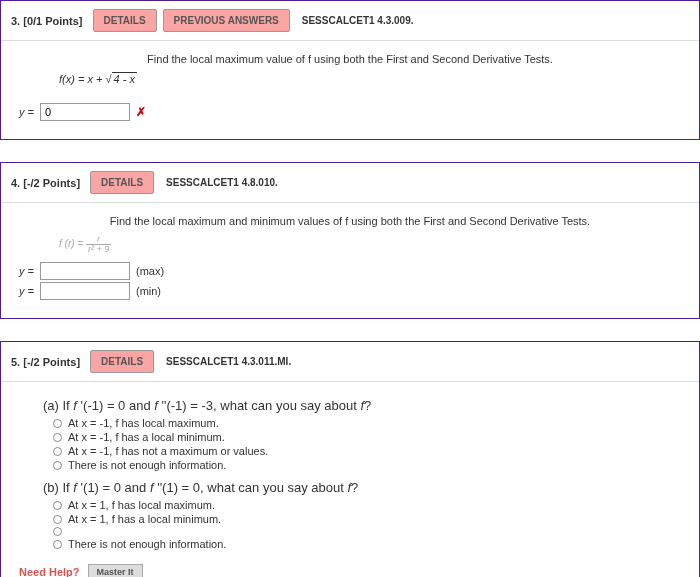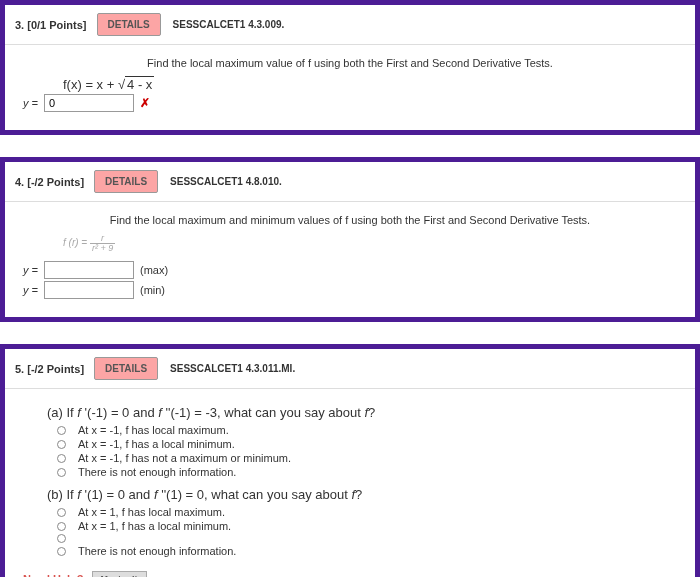--- a/index.html
+++ b/index.html
@@ -1,50 +1,51 @@
 <!DOCTYPE html>
 <html><head>
 <meta charset="utf-8">
 <style>
   * { box-sizing: border-box; margin: 0; padding: 0; }
   body { font-family: Arial, Helvetica, sans-serif; font-size: 11px; color: #333; background: #f5f5f5; }
   .wrap { width: 700px; background: #fff; }
-  .q-block { border: 5px solid #4c1d95; margin-bottom: 22px; background: #fff; }
+  .q-block { border: 1px solid #4c1d95; margin-bottom: 22px; background: #fff; }
   .q-header { padding: 8px 10px; border-bottom: 1px solid #ddd; display: flex; align-items: center; gap: 6px; flex-wrap: wrap; }
   .q-title { font-weight: bold; font-size: 11px; color: #333; margin-right: 4px; }
   .btn { display: inline-block; border: 1px solid #999; padding: 5px 10px; font-size: 10px; font-weight: bold; color: #555; background: #fca5a5; border-radius: 2px; cursor: pointer; }
   .ref { font-weight: bold; font-size: 10px; color: #333; margin-left: 6px; }
   .q-body { padding: 12px 18px 16px 18px; }
   .prompt { font-size: 11px; color: #333; margin-bottom: 8px; text-align: center; }
-  .formula { font-size: 13px; margin: 4px 0 2px 40px; }
+  .formula { font-style: italic; font-size: 11px; margin: 4px 0 18px 40px; }
   .formula .sqrt { border-top: 1px solid #333; padding: 0 2px; }
   .formula-small { font-style: italic; font-size: 10px; color: #aaa; margin: 2px 0 8px 40px; }
   .ans-row { display: flex; align-items: center; gap: 6px; font-size: 11px; margin: 2px 0; }
   .ans-row .var { font-style: italic; }
   .ans-input { border: 1px solid #999; padding: 2px 4px; width: 90px; height: 18px; font-size: 11px; }
   .mark-x { color: #c00; font-weight: bold; font-size: 12px; }
   .subsection { margin: 4px 0 4px 24px; font-size: 13px; }
-  .option { margin: 2px 0 2px 34px; font-size: 11px; display: flex; align-items: center; gap: 12px; }
+  .option { margin: 2px 0 2px 34px; font-size: 11px; display: flex; align-items: center; gap: 6px; }
   .radio { width: 9px; height: 9px; border: 1px solid #888; border-radius: 50%; display: inline-block; flex-shrink: 0; }
   .need-help { margin-top: 14px; display: flex; align-items: center; gap: 8px; }
   .need-help-label { color: #d9534f; font-weight: bold; font-size: 11px; }
   .master-btn { background: #ddd; border: 1px solid #aaa; padding: 2px 8px; font-size: 9px; font-weight: bold; color: #555; cursor: pointer; }
   .it { font-style: italic; }
   .frac { display: inline-block; vertical-align: middle; text-align: center; font-size: 9px; line-height: 1; }
   .frac .num { display: block; border-bottom: 1px solid #aaa; padding: 0 2px; }
   .frac .den { display: block; padding: 0 2px; }
 </style>
 </head>
 <body>
 <div class="wrap">
 
 <div class="q-block">
   <div class="q-header">
     <span class="q-title">3. [0/1 Points]</span>
     <span class="btn">DETAILS</span>
+    <span class="btn">PREVIOUS ANSWERS</span>
     <span class="ref">SESSCALCET1 4.3.009.</span>
   </div>
   <div class="q-body">
     <div class="prompt">Find the local maximum value of f using both the First and Second Derivative Tests.</div>
     <div class="formula">
       <span>f(x) = x + </span><span>√</span><span class="sqrt">4 - x</span>
     </div>
     <div class="ans-row">
       <span class="var">y =</span>
       <input class="ans-input" value="0" style="">
@@ -93,21 +94,21 @@
     <div class="option">
           <span class="radio"></span>
           <span>At x = -1, f has local maximum.</span>
         </div>
     <div class="option">
           <span class="radio"></span>
           <span>At x = -1, f has a local minimum.</span>
         </div>
     <div class="option">
           <span class="radio"></span>
-          <span>At x = -1, f has not a maximum or minimum.</span>
+          <span>At x = -1, f has not a maximum or values.</span>
         </div>
     <div class="option">
           <span class="radio"></span>
           <span>There is not enough information.</span>
         </div>
 
     <div class="subsection" style="margin-top:9px">(b) If <span class="it">f</span> '(1) = 0 and <span class="it">f</span> ''(1) = 0, what can you say about <span class="it">f</span>?</div>
     <div class="option">
           <span class="radio"></span>
           <span>At x = 1, f has local maximum.</span>

